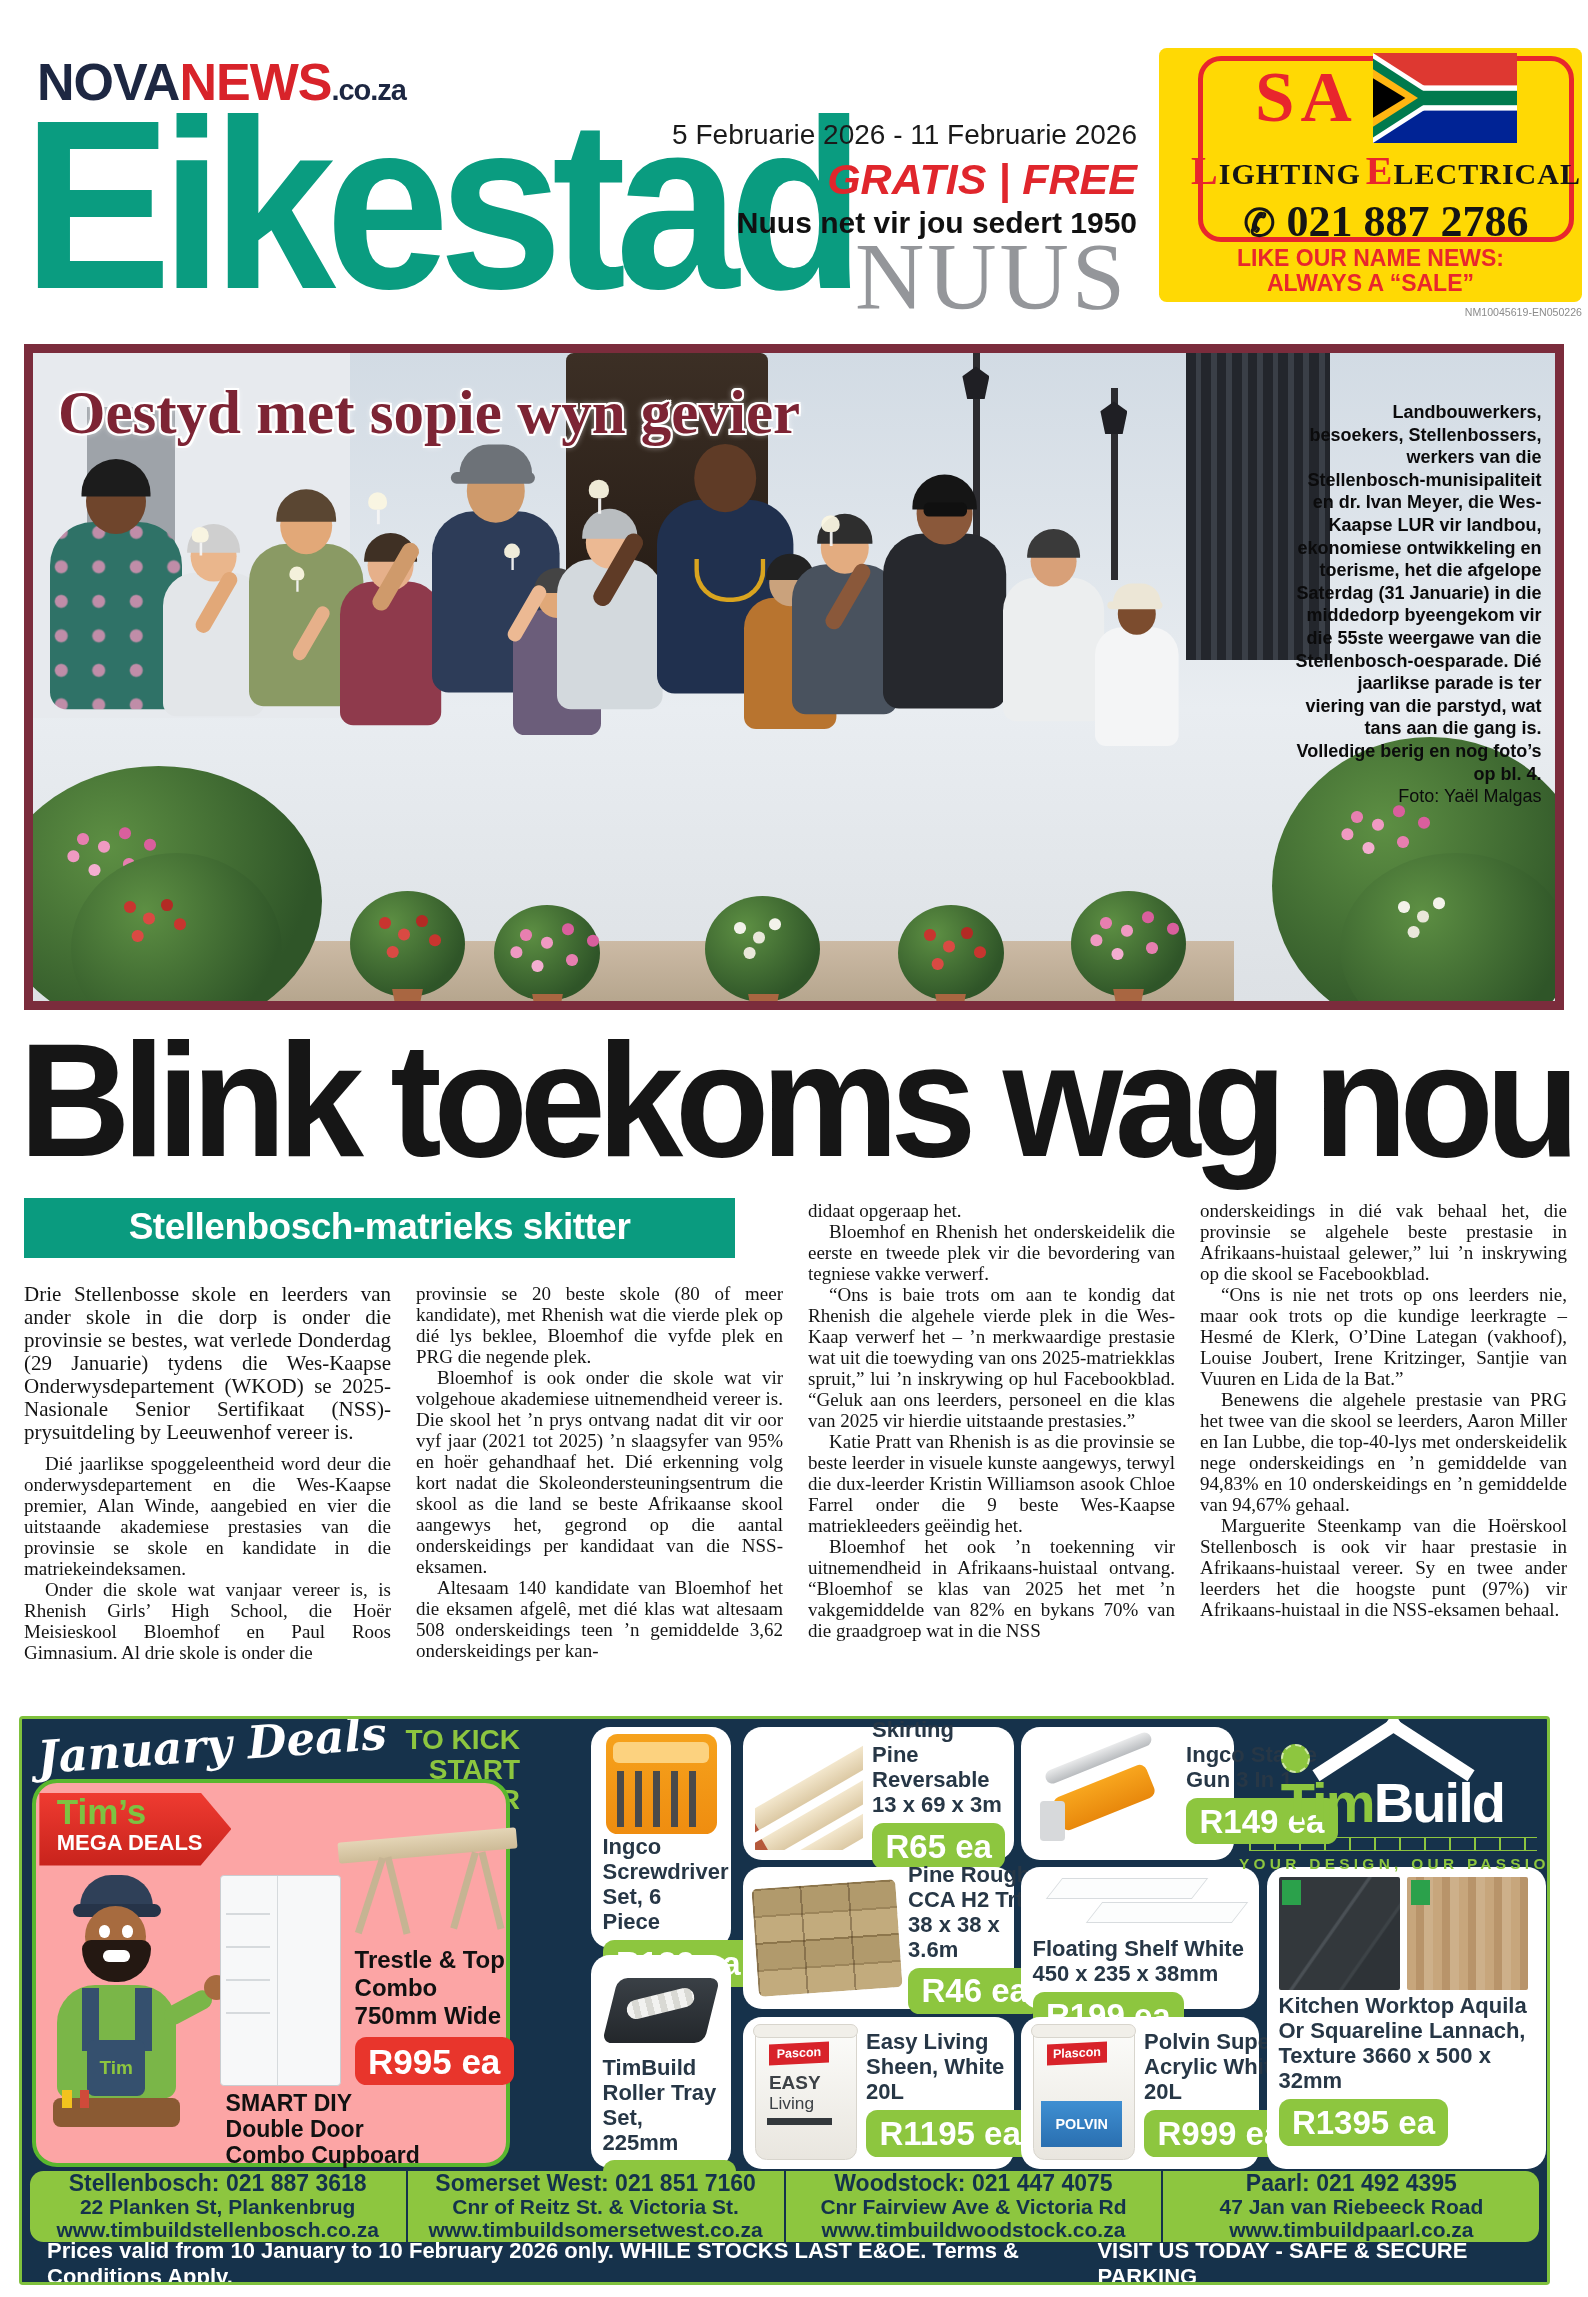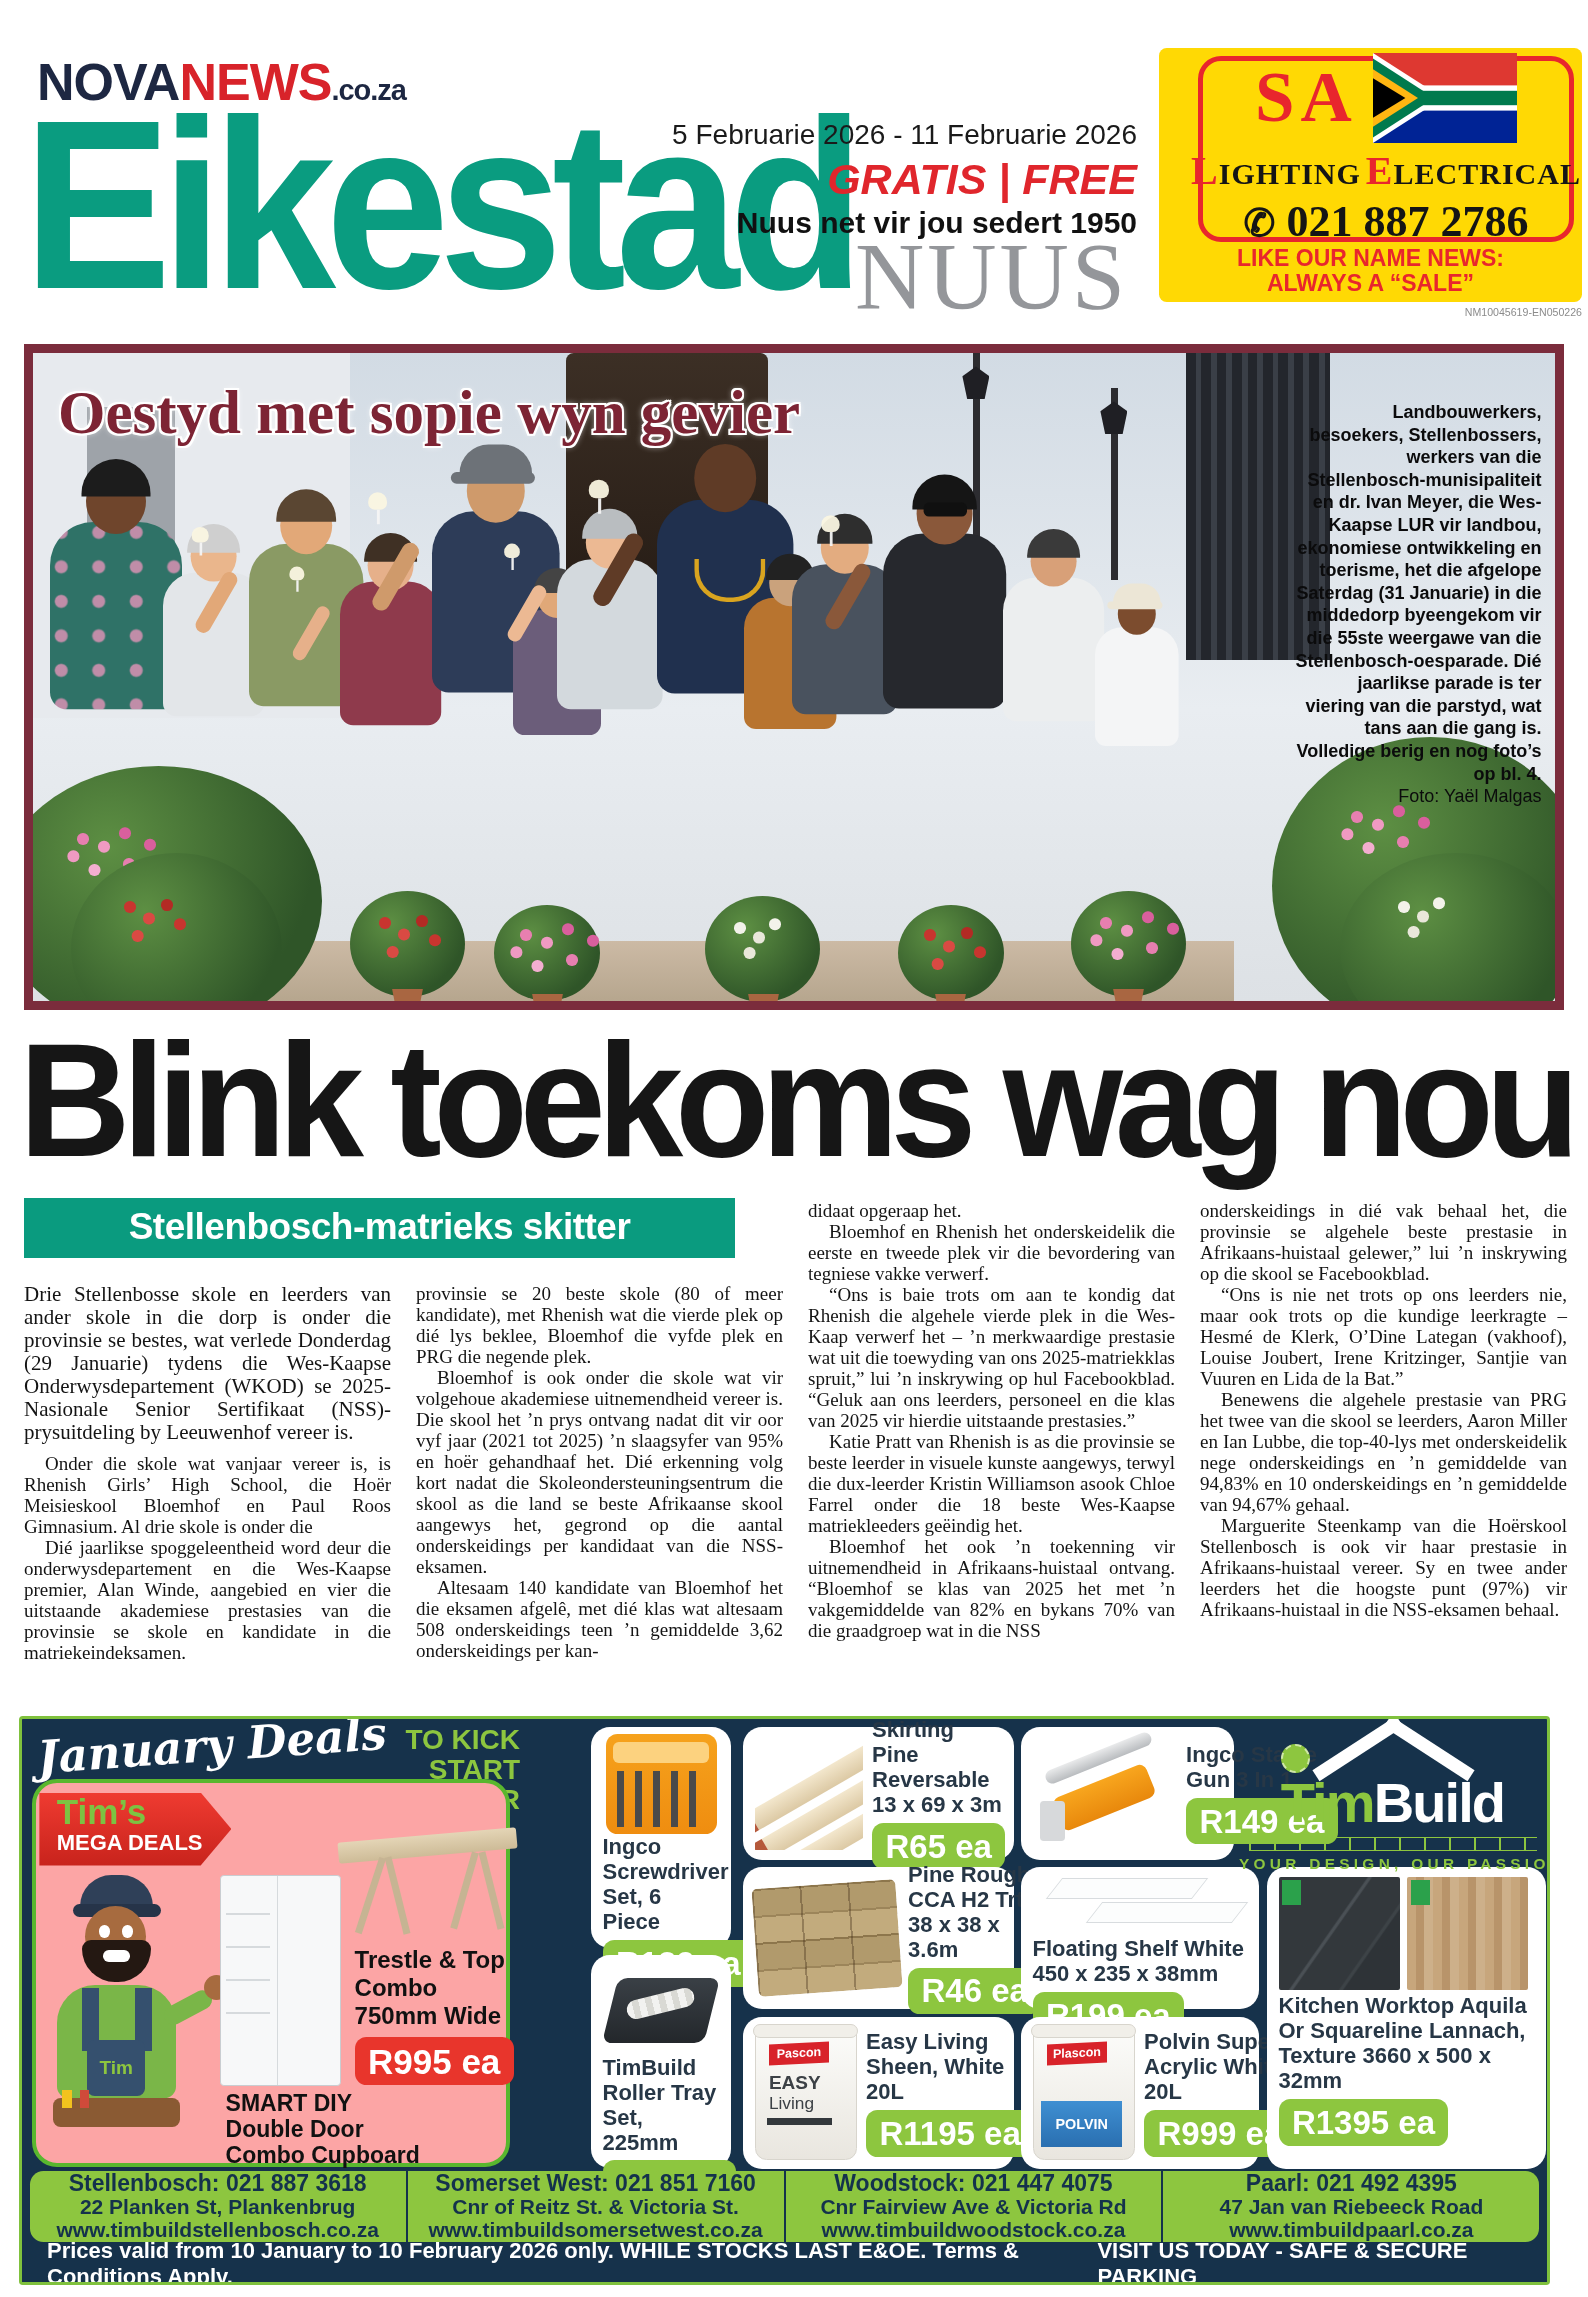--- a/index.html
+++ b/index.html
@@ -422,33 +422,33 @@
     <div class="abs" id="ph-caption">
       <span>Landbouwerkers, besoekers, Stellenbossers, werkers van die Stellenbosch-munisipaliteit en dr. Ivan Meyer, die Wes-Kaapse LUR vir landbou, ekonomiese ontwikkeling en toerisme, het die afgelope Saterdag (31 Januarie) in die middedorp byeengekom vir die 55ste weergawe van die Stellenbosch-oesparade. Dié jaarlikse parade is ter viering van die parstyd, wat tans aan die gang is. Volledige berig en nog foto’s op bl. 4.</span>
       <span id="ph-credit">Foto: Yaël Malgas</span>
     </div>
   </div>
 
   <div class="abs" id="headline">Blink toekoms wag nou</div>
   <div class="abs" id="kicker">Stellenbosch-matrieks skitter</div>
   <div class="abs col" id="col0">
       <p class="intro noindent">Drie Stellenbosse skole en leerders van ander skole in die dorp is onder die provinsie se bestes, wat verlede Donderdag (29 Januarie) tydens die Wes-Kaapse Onderwysdepartement (WKOD) se 2025- Nasionale Senior Sertifikaat (NSS)-prysuitdeling by Leeuwenhof vereer is.</p>
+      <p class="">Dié jaarlikse spoggeleentheid word deur die onderwysdepartement en die Wes-Kaapse premier, Alan Winde, aangebied en vier die uitstaande akademiese prestasies van die provinsie se skole en kandidate in die matriekeindeksamen.</p>
       <p class="">Onder die skole wat vanjaar vereer is, is Rhenish Girls’ High School, die Hoër Meisieskool Bloemhof en Paul Roos Gimnasium. Al drie skole is onder die</p>
-      <p class="">Dié jaarlikse spoggeleentheid word deur die onderwysdepartement en die Wes-Kaapse premier, Alan Winde, aangebied en vier die uitstaande akademiese prestasies van die provinsie se skole en kandidate in die matriekeindeksamen.</p>
     </div>
   <div class="abs col" id="col1">
       <p class="noindent">provinsie se 20 beste skole (80 of meer kandidate), met Rhenish wat die vierde plek op dié lys beklee, Bloemhof die vyfde plek en PRG die negende plek.</p>
       <p class="">Bloemhof is ook onder die skole wat vir volgehoue akademiese uitnemendheid vereer is. Die skool het ’n prys ontvang nadat dit vir oor vyf jaar (2021 tot 2025) ’n slaagsyfer van 95% en hoër gehandhaaf het. Dié erkenning volg kort nadat die Skoleondersteuningsentrum die skool as die land se beste Afrikaanse skool aangewys het, gegrond op die aantal onderskeidings per kandidaat van die NSS-eksamen.</p>
       <p class="">Altesaam 140 kandidate van Bloemhof het die eksamen afgelê, met dié klas wat altesaam 508 onderskeidings teen ’n gemiddelde 3,62 onderskeidings per kan-</p>
     </div>
   <div class="abs col" id="col2">
       <p class="noindent">didaat opgeraap het.</p>
       <p class="">Bloemhof en Rhenish het onderskeidelik die eerste en tweede plek vir die bevordering van tegniese vakke verwerf.</p>
       <p class="">“Ons is baie trots om aan te kondig dat Rhenish die algehele vierde plek in die Wes-Kaap verwerf het – ’n merkwaardige prestasie wat uit die toewyding van ons 2025-matriekklas spruit,” lui ’n inskrywing op hul Facebookblad. “Geluk aan ons leerders, personeel en die klas van 2025 vir hierdie uitstaande prestasies.”</p>
-      <p class="">Katie Pratt van Rhenish is as die provinsie se beste leerder in visuele kunste aangewys, terwyl die dux-leerder Kristin Williamson asook Chloe Farrel onder die 18 beste Wes-Kaapse matriekleeders geëindig het.</p>
+      <p class="">Katie Pratt van Rhenish is as die provinsie se beste leerder in visuele kunste aangewys, terwyl die dux-leerder Kristin Williamson asook Chloe Farrel onder die 9 beste Wes-Kaapse matriekleeders geëindig het.</p>
       <p class="">Bloemhof het ook ’n toekenning vir uitnemendheid in Afrikaans-huistaal ontvang. “Bloemhof se klas van 2025 het met ’n vakgemiddelde van 82% en bykans 70% van die graadgroep wat in die NSS</p>
     </div>
   <div class="abs col" id="col3">
       <p class="noindent">onderskeidings in dié vak behaal het, die provinsie se algehele beste prestasie in Afrikaans-huistaal gelewer,” lui ’n inskrywing op die skool se Facebookblad.</p>
       <p class="">“Ons is nie net trots op ons leerders nie, maar ook trots op die kundige leerkragte – Hesmé de Klerk, O’Dine Lategan (vakhoof), Louise Joubert, Irene Kritzinger, Santjie van Vuuren en Lida de la Bat.”</p>
       <p class="">Benewens die algehele prestasie van PRG het twee van die skool se leerders, Aaron Miller en Ian Lubbe, die top-40-lys met onderskeidelik nege onderskeidings en ’n gemiddelde van 94,83% en 10 onderskeidings en ’n gemiddelde van 94,67% gehaal.</p>
       <p class="">Marguerite Steenkamp van die Hoërskool Stellenbosch is ook vir haar prestasie in Afrikaans-huistaal vereer. Sy en twee ander leerders het die hoogste punt (97%) vir Afrikaans-huistaal in die NSS-eksamen behaal.</p>
     </div>
 
   <div class="abs" id="tb">

